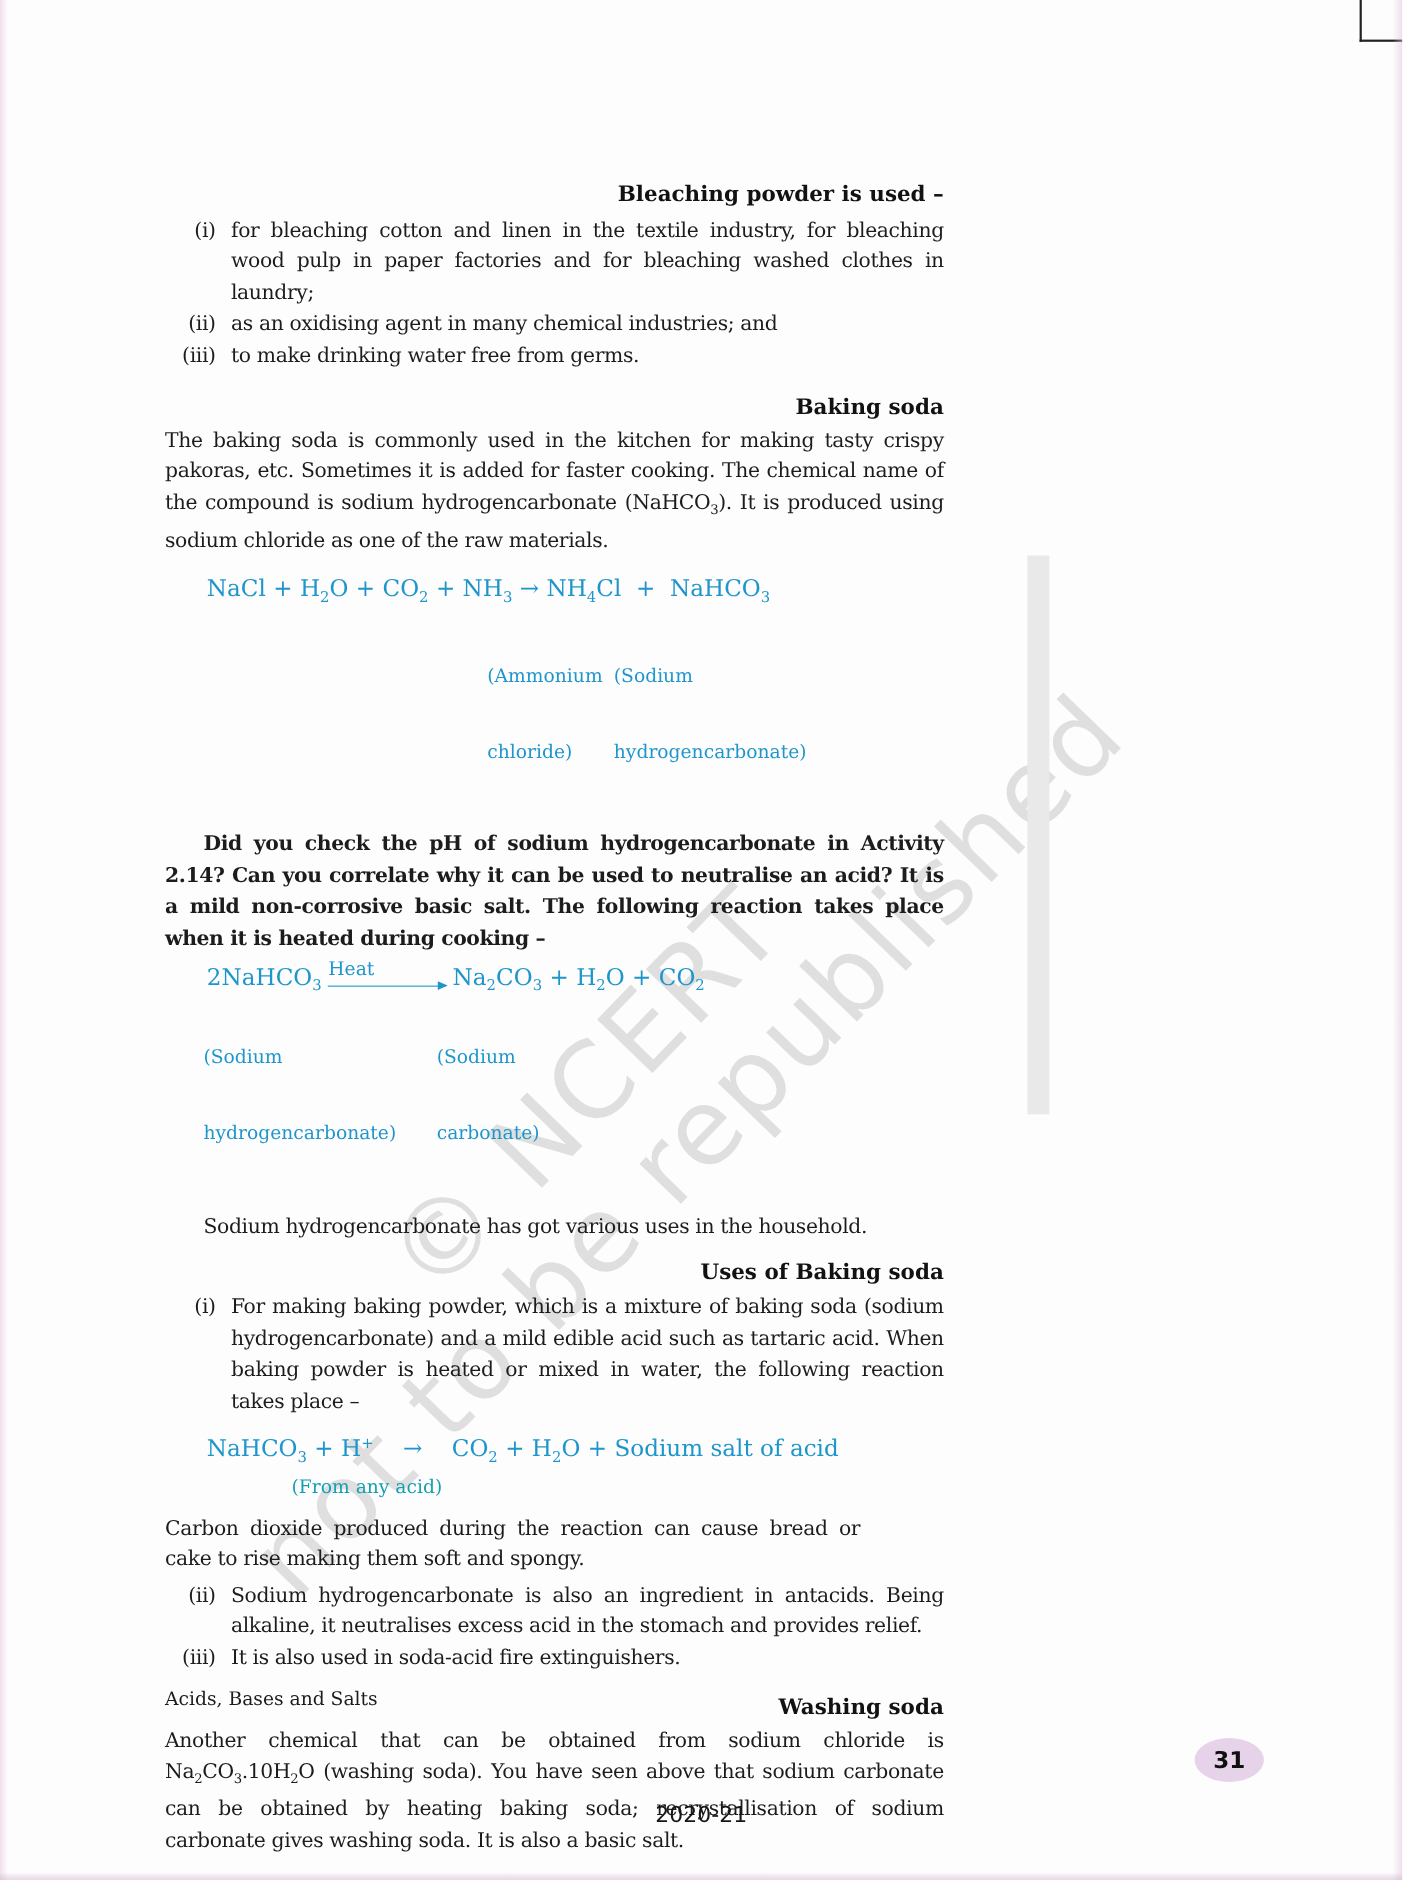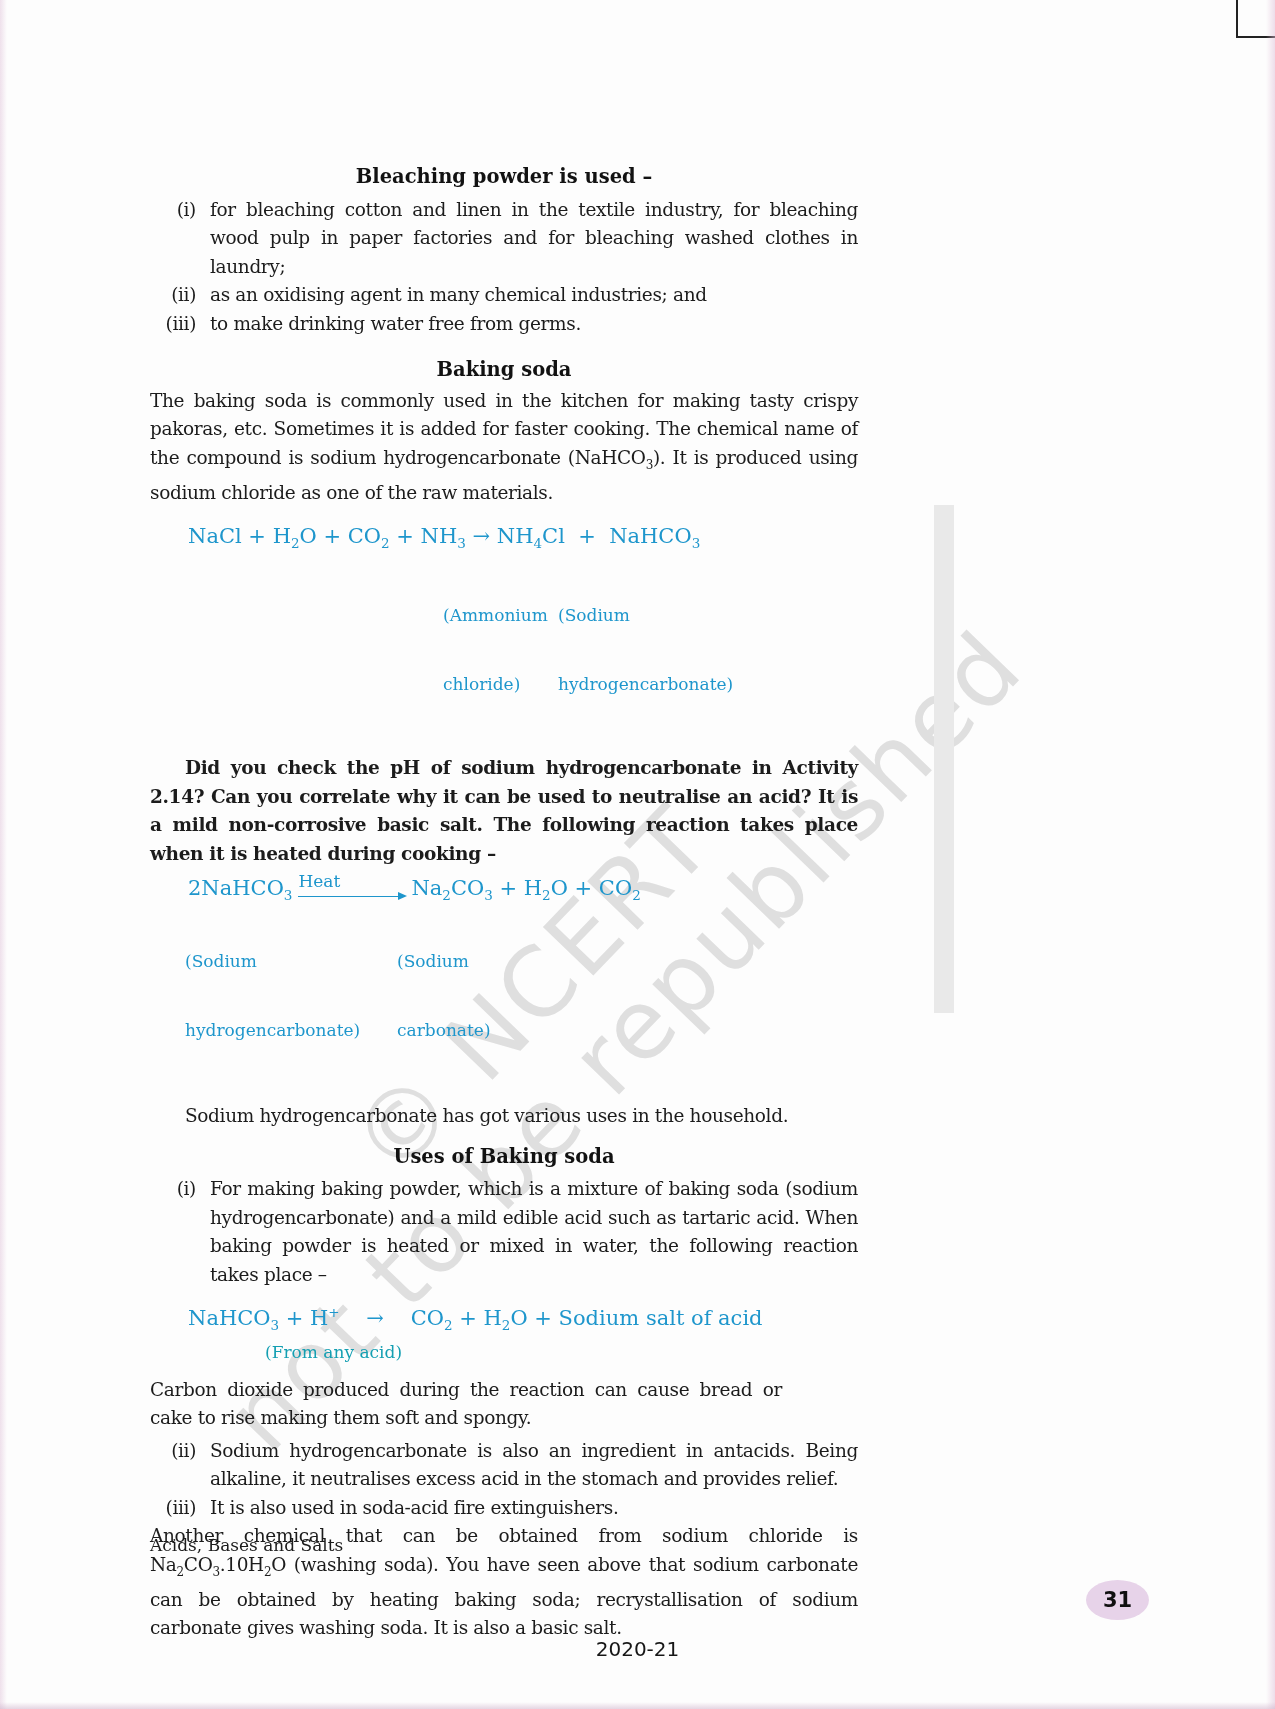--- a/index.html
+++ b/index.html
@@ -29,21 +29,21 @@
   .edge{position:absolute;z-index:3;pointer-events:none;}
   .edge-left{left:0;top:0;bottom:0;width:7px;background:linear-gradient(to right,rgba(221,190,214,.45),rgba(221,190,214,0));}
   .edge-right{right:0;top:0;bottom:0;width:9px;background:linear-gradient(to left,rgba(221,190,214,.5),rgba(221,190,214,0));}
   .edge-bottom{left:0;right:0;bottom:0;height:7px;background:linear-gradient(to top,rgba(205,175,200,.5),rgba(205,175,200,0));}
 
   .content{
     position:relative;z-index:2;margin-left:150px;width:708px;padding-top:163px;
     font-size:18.5px;line-height:28.5px;letter-spacing:-0.35px;
     text-align:justify;
   }
-  .h{font-weight:bold;font-size:19.5px;color:#121212;text-align:center;letter-spacing:0;}
+  .h{font-weight:bold;font-size:19.5px;color:#121212;text-align:right;letter-spacing:0;}
   .h-baking{margin-top:18px;margin-bottom:2px;}
   .h-uses{margin-top:12px;}
   .h-washing{margin-top:16px;margin-bottom:2px;}
 
   .list{margin-top:4px;}
   .li{display:flex;}
   .li .mk{width:46px;min-width:46px;text-align:right;margin-right:14px;}
   .li .tx{flex:1;text-align:justify;}
 
   .p sub,.li sub{font-size:12px;}
@@ -163,20 +163,21 @@
       <div class="li">
         <div class="mk">(ii)</div>
         <div class="tx">Sodium hydrogencarbonate is also an ingredient in antacids. Being alkaline, it neutralises excess acid in the stomach and provides relief.</div>
       </div>
       <div class="li">
         <div class="mk">(iii)</div>
         <div class="tx">It is also used in soda-acid fire extinguishers.</div>
       </div>
     </div>
 
+    <div class="h h-washing">Washing soda</div>
     <div class="p"><span>Another chemical that can be obtained from sodium chloride is Na</span><sub>2</sub><span>CO</span><sub>3</sub><span>.10H</span><sub>2</sub><span>O (washing soda). You have seen above that sodium carbonate can be obtained by heating baking soda; recrystallisation of sodium carbonate gives washing soda. It is also a basic salt.</span></div>
 
   </div>
 
   <div class="footer-title">Acids, Bases and Salts</div>
   <div class="badge">
       <span>31</span>
     </div>
   <div class="year">2020-21</div>
 

